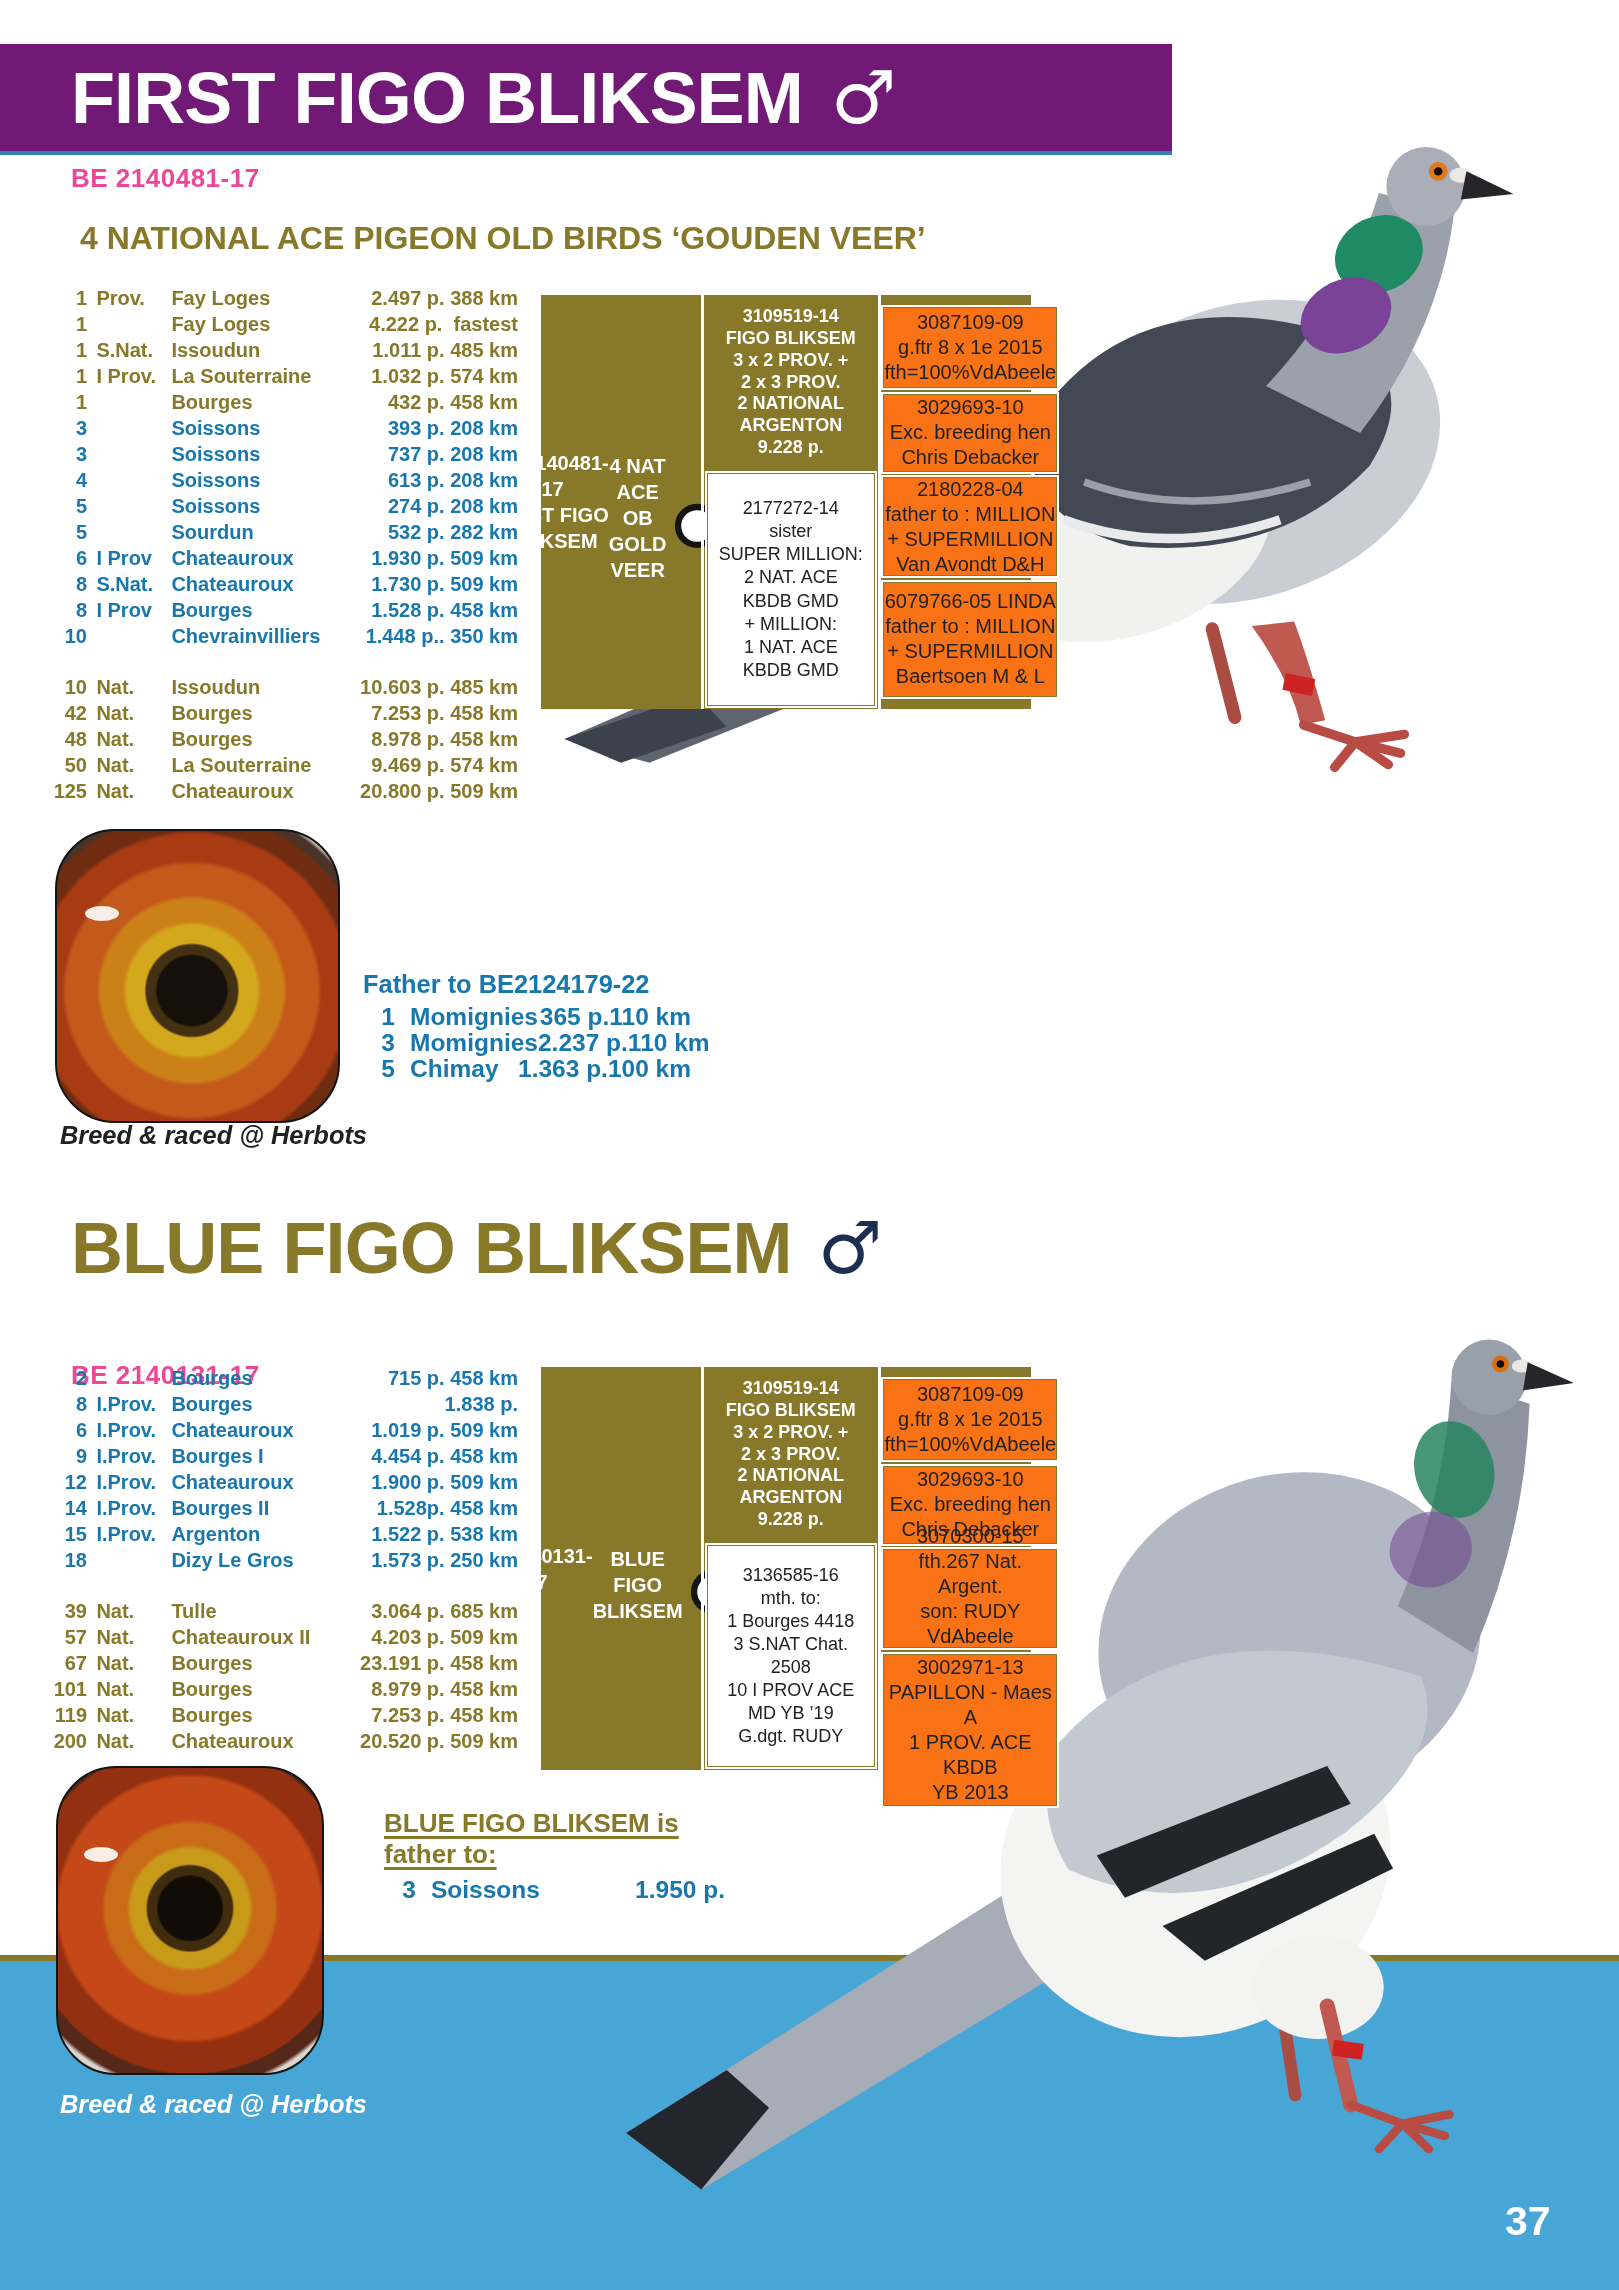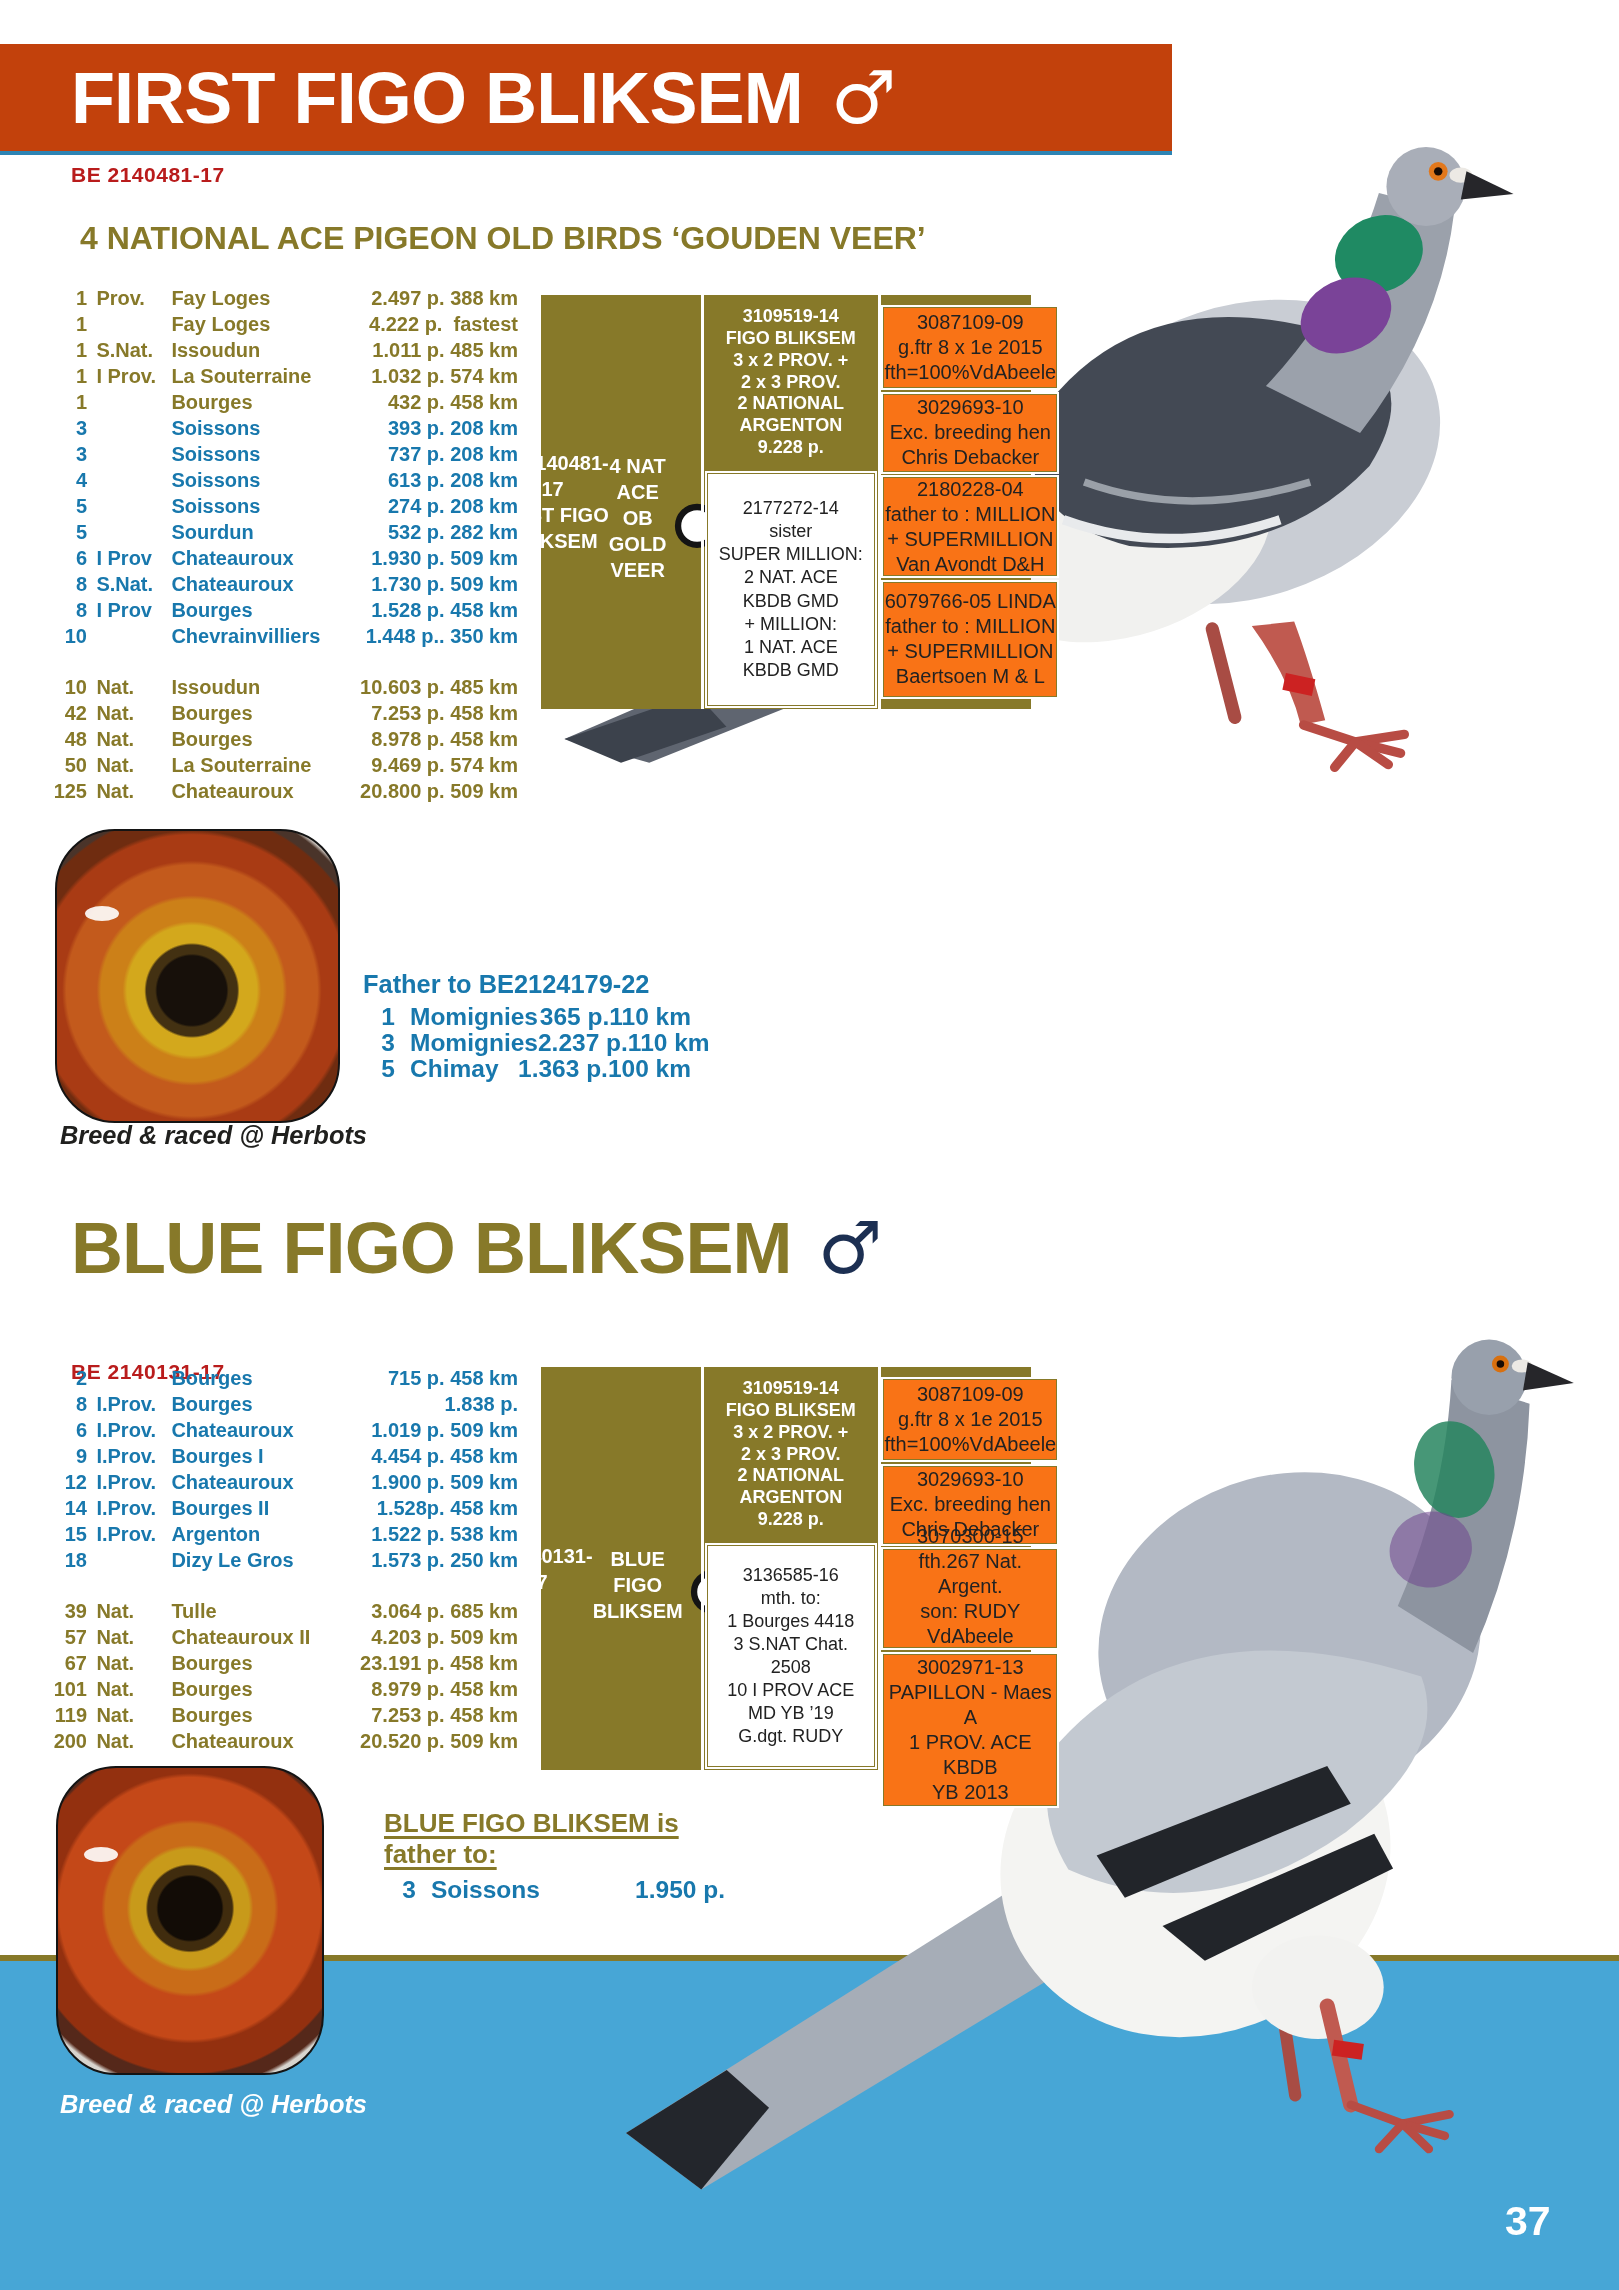--- a/index.html
+++ b/index.html
@@ -1,27 +1,27 @@
 <!DOCTYPE html>
 <html style="font-size:15px"><head>
 <meta charset="utf-8">
 <style>
   html,body{margin:0;padding:0;background:#fff;}
   .page{position:relative;width:1620px;height:2290px;background:#fff;overflow:hidden;
         font-family:"Liberation Sans",sans-serif;}
 
   
-  .band-top{position:absolute;left:0;top:44px;width:1172px;height:111px;background:#c2410c;
+  .band-top{position:absolute;left:0;top:44px;width:1172px;height:111px;background:#701a75;
             border-bottom:4.7px solid #2d84b4;display:flex;align-items:center;padding-left:71px;
             box-sizing:border-box;z-index:0;}
   .band-title{color:#fff;font-size:72px;font-weight:800;letter-spacing:-0.9px;white-space:nowrap;}
   .male-banner{color:#fff;font-size:73px;font-weight:700;margin-left:28px;
                font-family:"DejaVu Sans",sans-serif;line-height:1;}
 
-  .ring{position:absolute;left:71px;color:#b91c1c;font-size:21px;font-weight:800;z-index:3;letter-spacing:0.5px;}
+  .ring{position:absolute;left:71px;color:#ec4899;font-size:26px;font-weight:800;z-index:3;letter-spacing:0.5px;}
   .ring1{top:163px;}
   .ring2{top:1360px;}
 
   .subtitle1{position:absolute;left:80px;top:220px;color:#877929;font-size:32px;font-weight:800;z-index:3;}
 
   .title2{position:absolute;left:71px;top:1207px;display:flex;align-items:center;z-index:3;}
   .title2 .t{color:#877929;font-size:72px;font-weight:800;letter-spacing:-0.9px;white-space:nowrap;}
   .male-navy{color:#1c2f52;font-size:72px;font-weight:700;margin-left:26px;
              font-family:"DejaVu Sans",sans-serif;line-height:1;}
 

